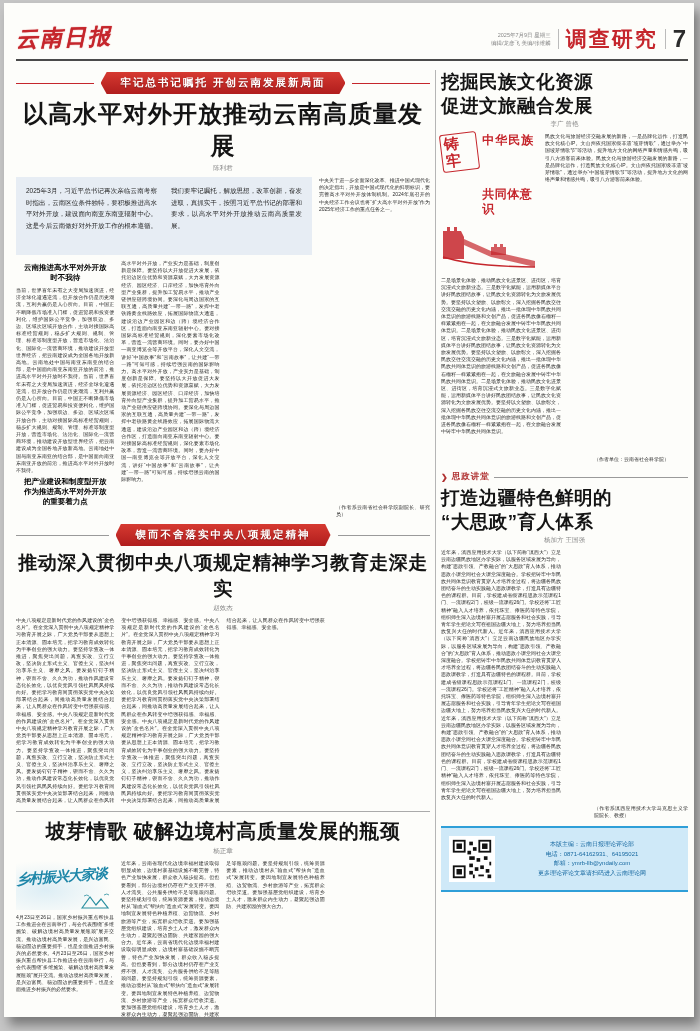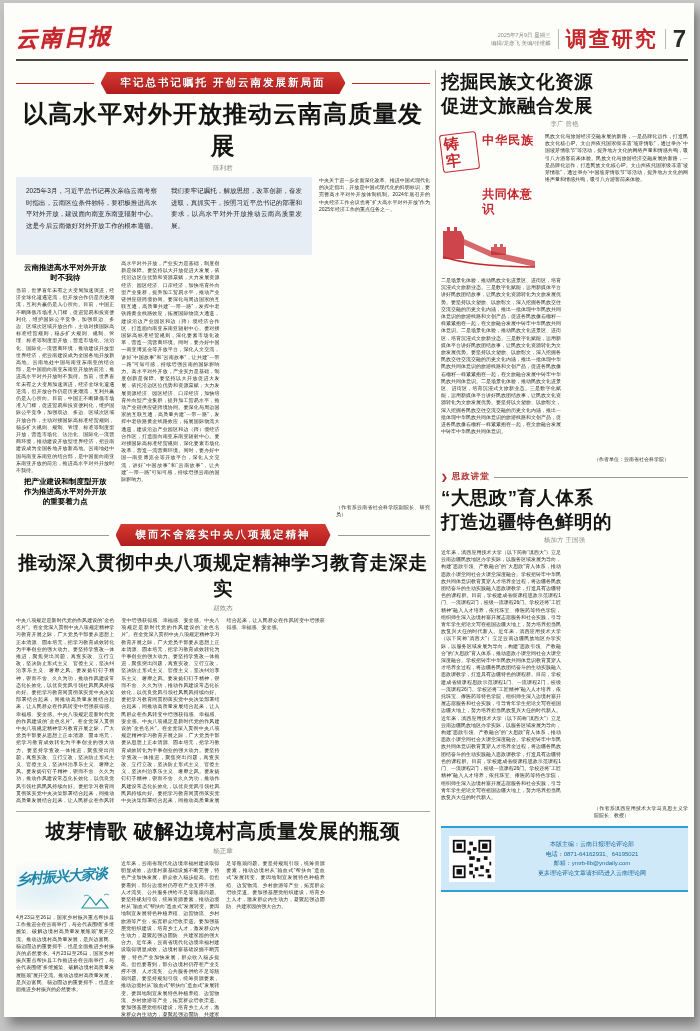--- a/index.html
+++ b/index.html
@@ -205,22 +205,22 @@
       </section>
 
       <div class="label-row">
         <span class="chev">❯</span>
         <span class="lbl">思政讲堂</span>
         <span class="line"></span>
       </div>
 
       <section>
         <h2 class="s-head">
+          <div>打造边疆特色鲜明的</div>
           <div>“大思政”育人体系</div>
-          <div>打造边疆特色鲜明的</div>
         </h2>
         <div class="byline">杨加方  王国强</div>
         <div class="cols cols2" style="height:270px">
           <span>近年来，滇西应用技术大学（以下简称“滇西大”）立足云南边疆民族地区办学实际，以服务区域发展为导向，构建“思政引领、产教融合”的“大思政”育人体系，推动思政小课堂同社会大课堂深度融合。学校把铸牢中华民族共同体意识教育贯穿人才培养全过程，将边疆各民族团结奋斗的生动实践融入思政课教学，打造具有边疆特色的课程群。目前，学校建成省级课程思政示范课程1门、一流课程2门，校级一流课程26门。学校还将“工匠精神”融入人才培养，依托珠宝、傣医药等特色学院，组织师生深入边境村寨开展志愿服务和社会实践，引导青年学生把论文写在祖国边疆大地上，努力培养担当民族复兴大任的时代新人。近年来，滇西应用技术大学（以下简称“滇西大”）立足云南边疆民族地区办学实际，以服务区域发展为导向，构建“思政引领、产教融合”的“大思政”育人体系，推动思政小课堂同社会大课堂深度融合。学校把铸牢中华民族共同体意识教育贯穿人才培养全过程，将边疆各民族团结奋斗的生动实践融入思政课教学，打造具有边疆特色的课程群。目前，学校建成省级课程思政示范课程1门、一流课程2门，校级一流课程26门。学校还将“工匠精神”融入人才培养，依托珠宝、傣医药等特色学院，组织师生深入边境村寨开展志愿服务和社会实践，引导青年学生把论文写在祖国边疆大地上，努力培养担当民族复兴大任的时代新人。近年来，滇西应用技术大学（以下简称“滇西大”）立足云南边疆民族地区办学实际，以服务区域发展为导向，构建“思政引领、产教融合”的“大思政”育人体系，推动思政小课堂同社会大课堂深度融合。学校把铸牢中华民族共同体意识教育贯穿人才培养全过程，将边疆各民族团结奋斗的生动实践融入思政课教学，打造具有边疆特色的课程群。目前，学校建成省级课程思政示范课程1门、一流课程2门，校级一流课程26门。学校还将“工匠精神”融入人才培养，依托珠宝、傣医药等特色学院，组织师生深入边境村寨开展志愿服务和社会实践，引导青年学生把论文写在祖国边疆大地上，努力培养担当民族复兴大任的时代新人。</span>
           <div class="tail">（作者系滇西应用技术大学马克思主义学院院长、教授）</div>
         </div>
       </section>
 
       <div class="footer-box">
         <svg class="qr" width="46" height="46" viewBox="0 0 23 23">

